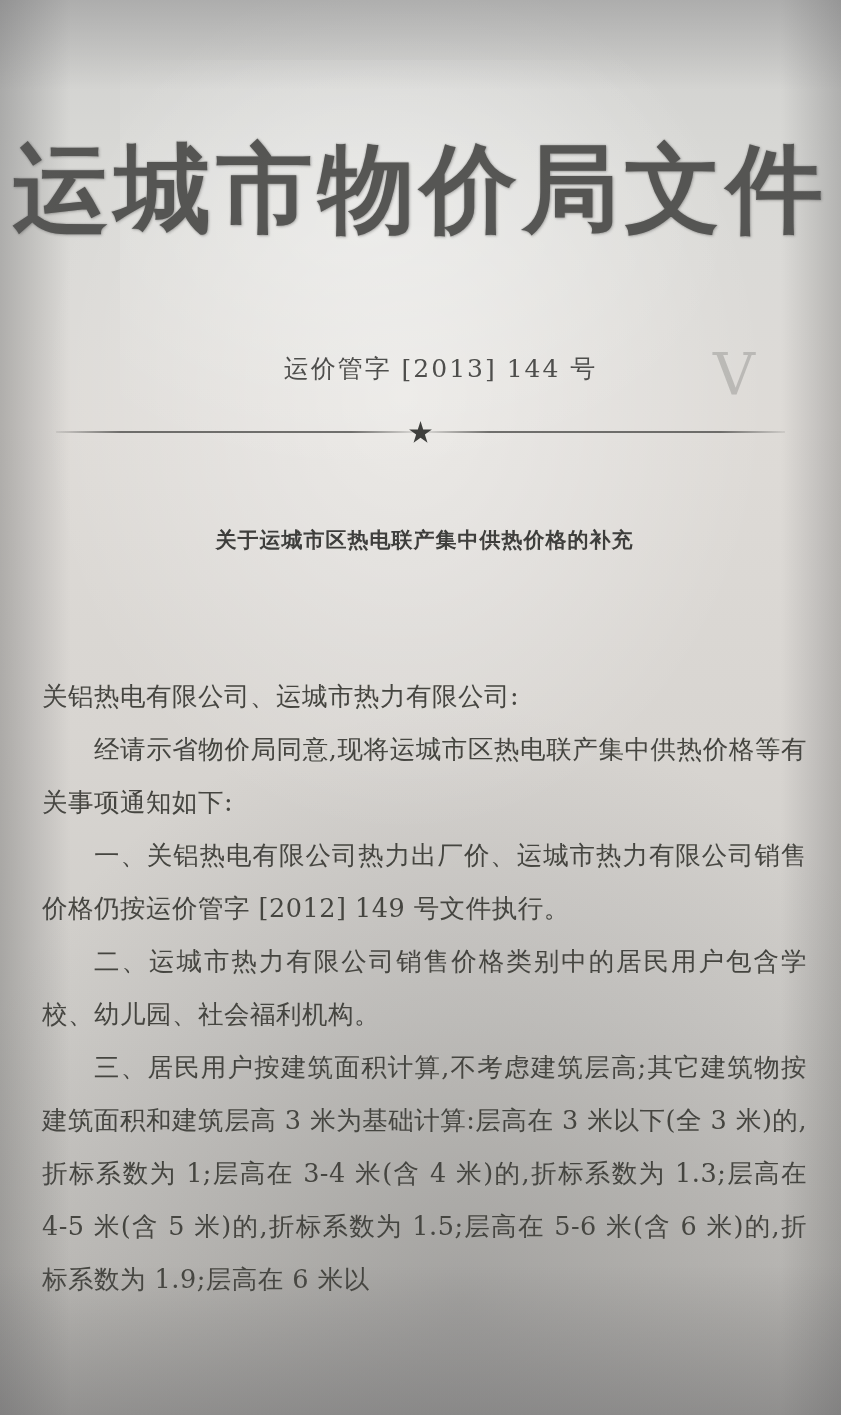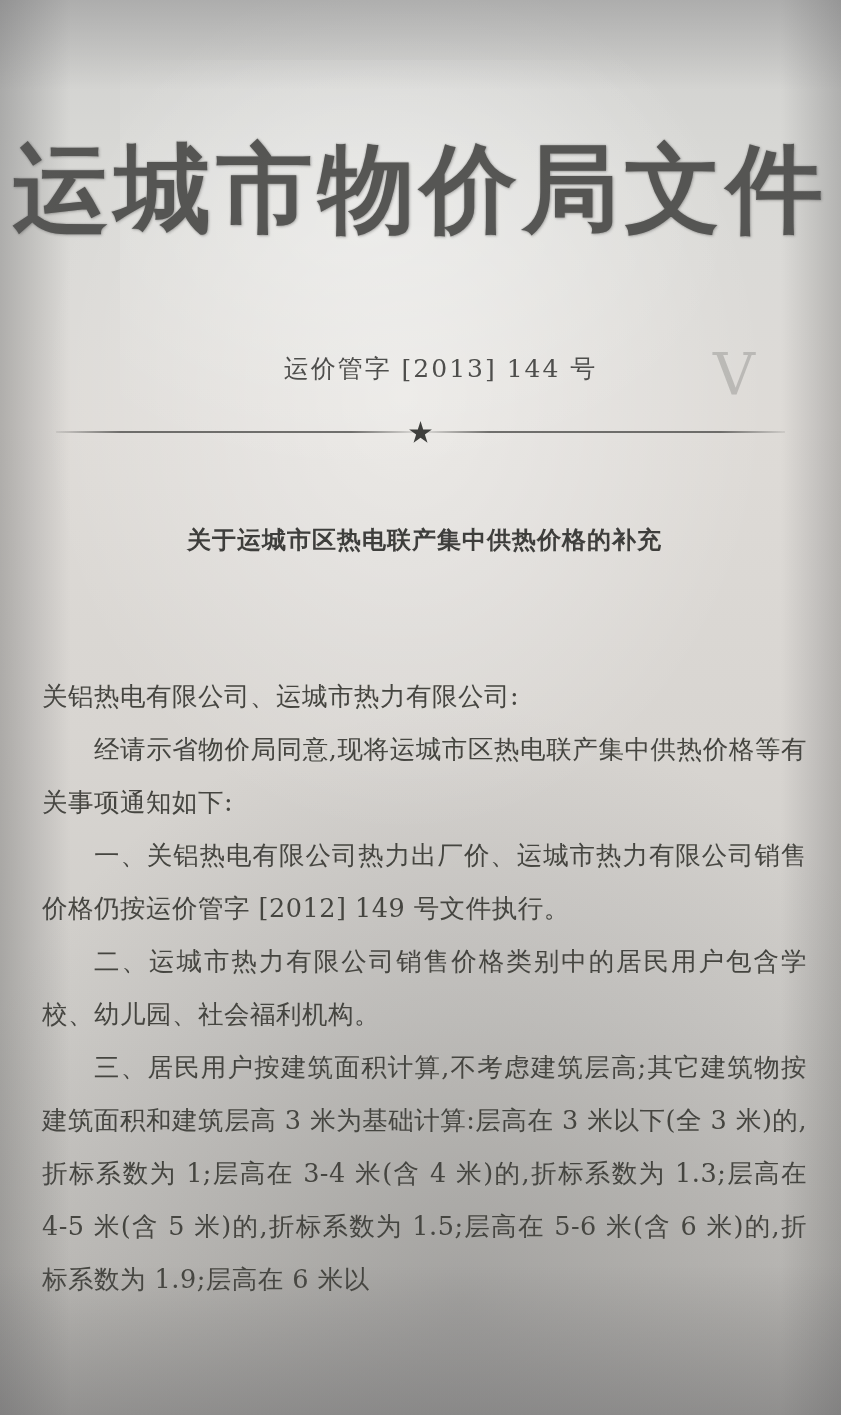--- a/index.html
+++ b/index.html
@@ -128,21 +128,21 @@
     pointer-events: none;
   }
 
   
   .title {
     position: absolute;
     top: 516px;
     left: 48px;
     right: 40px;
     text-align: center;
-    font-size: 24px;
+    font-size: 21px;
     font-weight: 700;
     line-height: 47px;
     letter-spacing: 1px;
     color: #3e3e3c;
     font-family: "DejaVu Serif", "Liberation Serif", serif;
   }
   .title .l2 {
     display: block;
     letter-spacing: 26px;
     padding-left: 26px;

